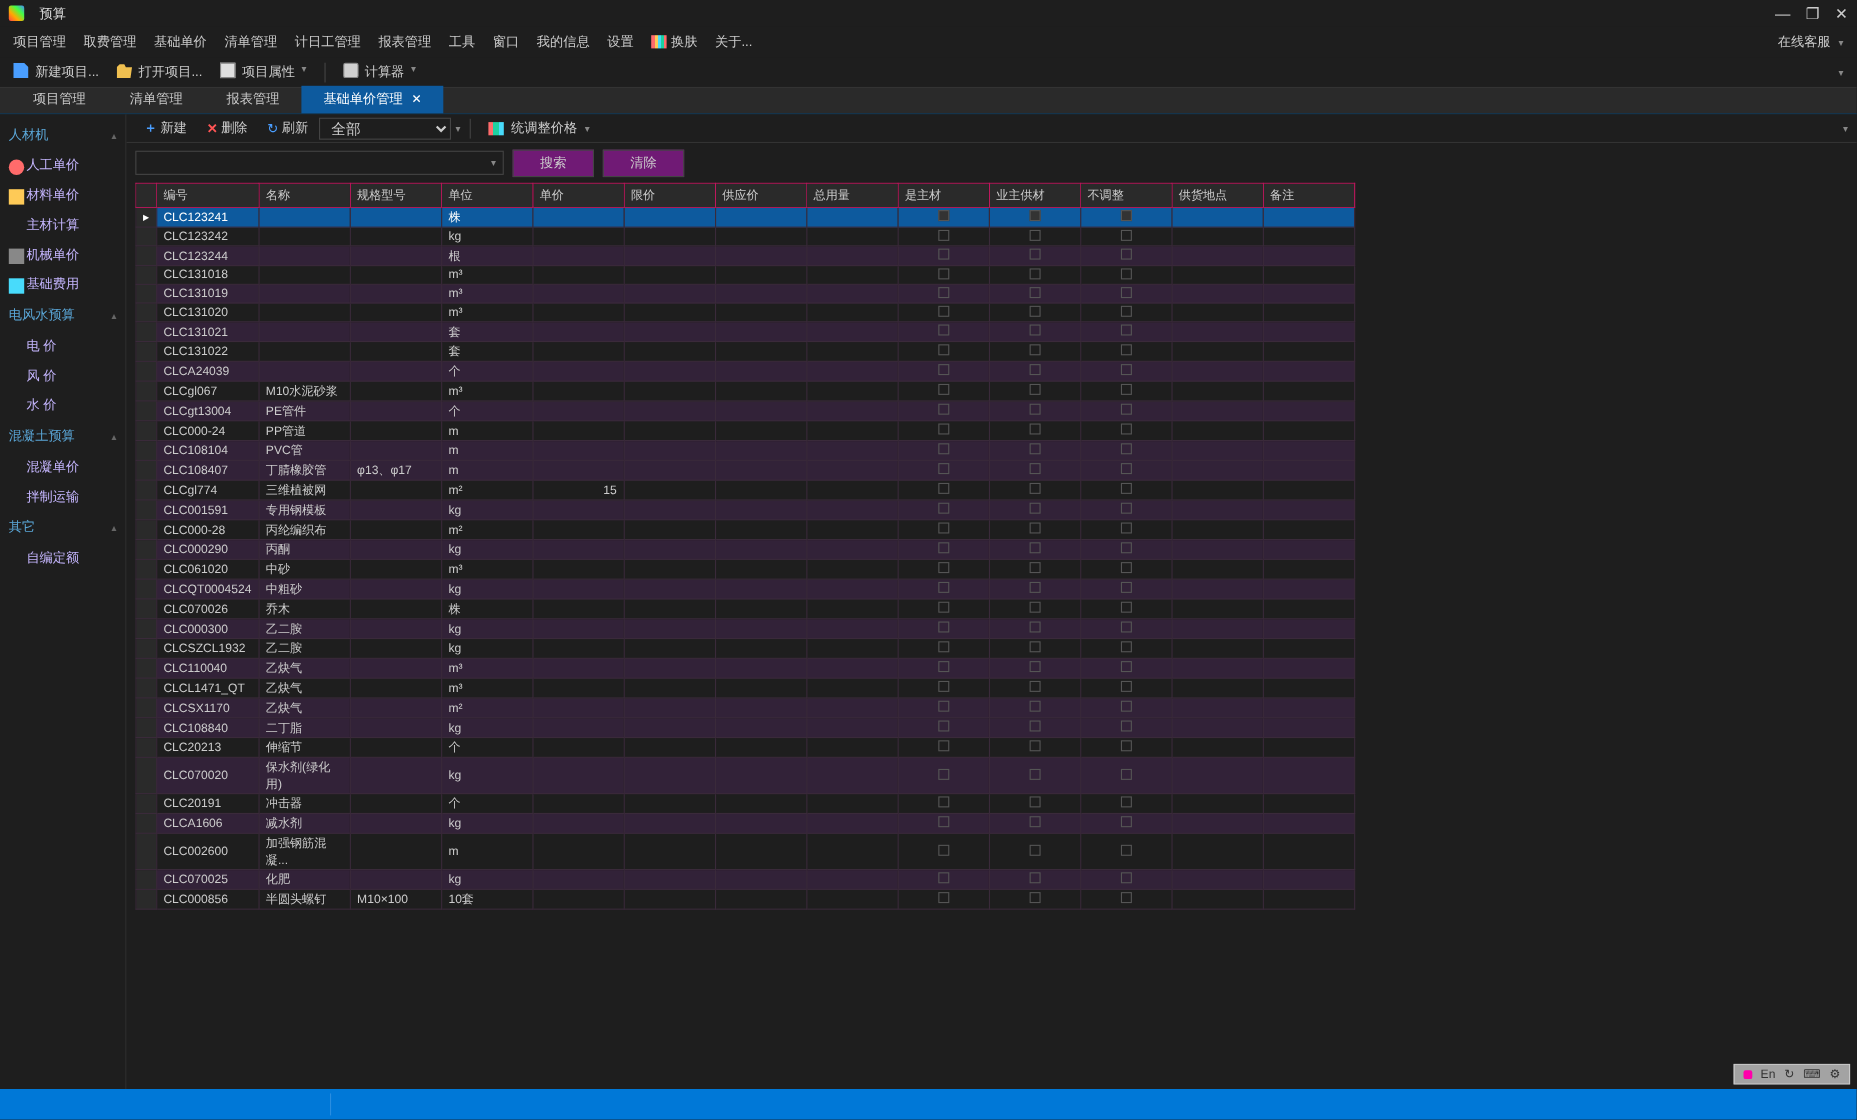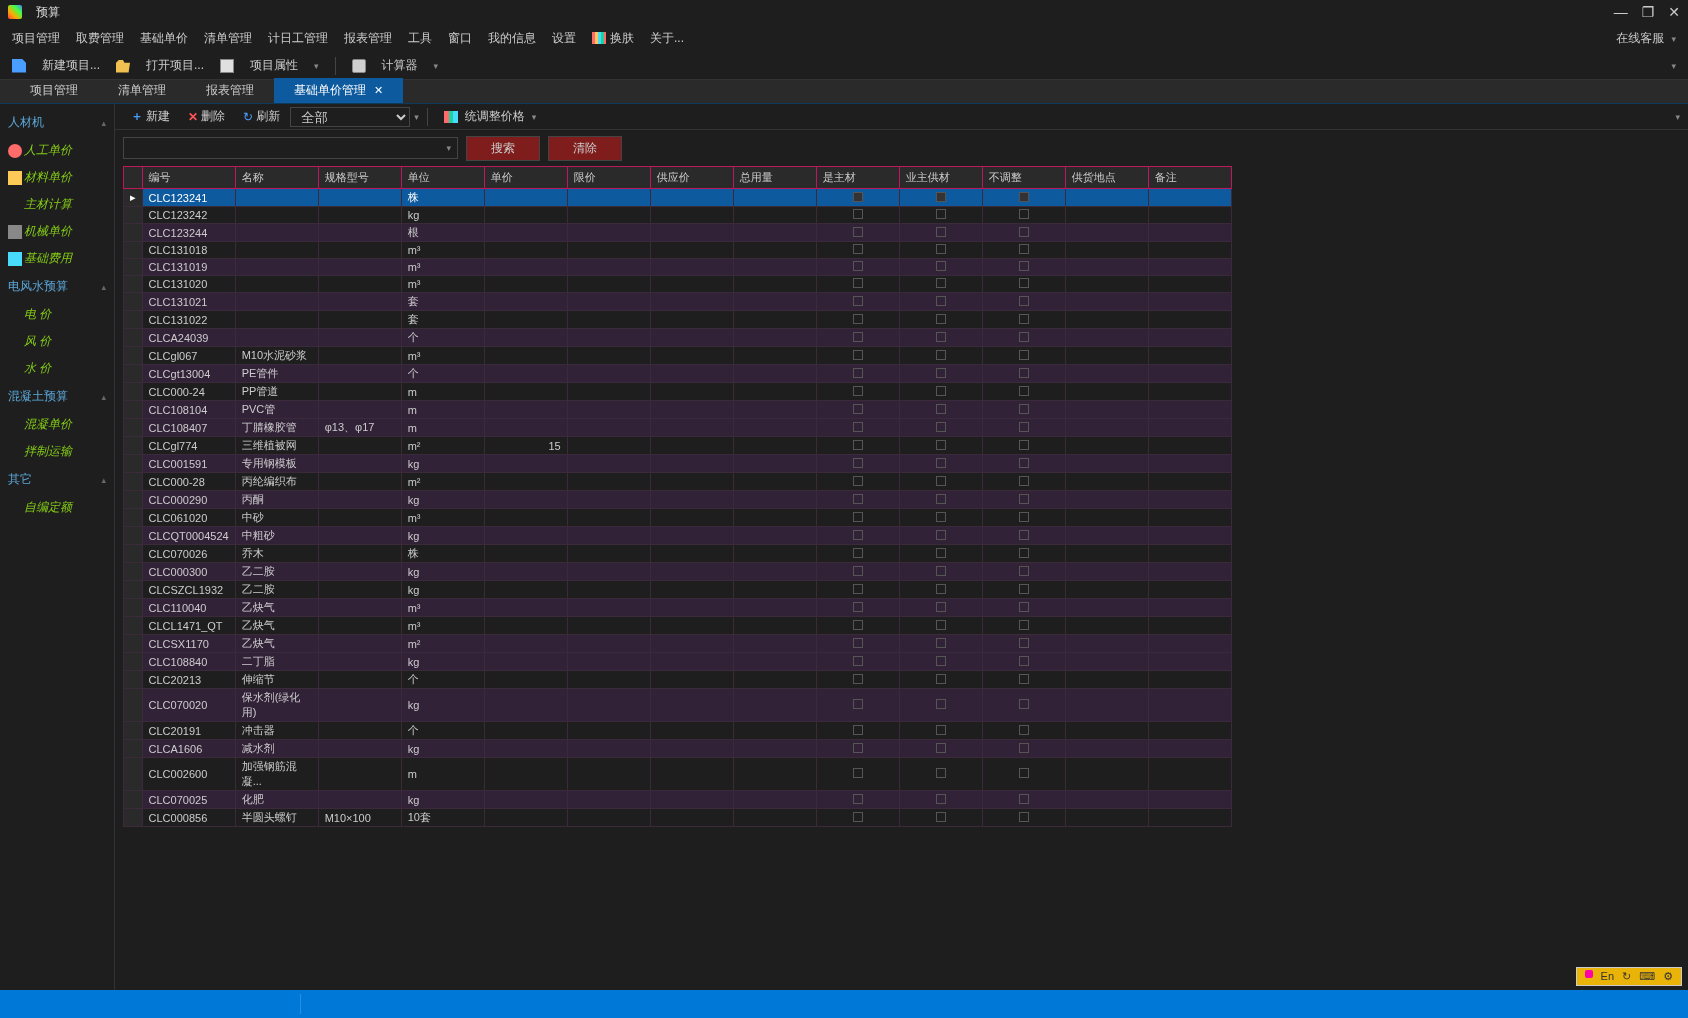--- a/index.html
+++ b/index.html
@@ -11,39 +11,39 @@
 .win-controls { display: flex; gap: 14px; color: #ccc; font-size: 14px; }
 .win-controls span { cursor: pointer; }
 
 .menubar { background: #1e1e1e; height: 28px; display: flex; align-items: center; padding: 0 12px; justify-content: space-between; }
 .menubar-left { display: flex; gap: 16px; }
 .menubar-left span { color: #ccc; cursor: pointer; }
 .skin-icon { display: inline-block; width: 14px; height: 12px; background: repeating-linear-gradient(90deg, #ff6b6b 0 3px, #feca57 3px 6px, #48dbfb 6px 9px, #1dd1a1 9px 12px); margin-right: 4px; vertical-align: middle; }
 .menubar-right { color: #ccc; }
 
 .toolbar { background: #1e1e1e; height: 28px; display: flex; align-items: center; padding: 0 12px; gap: 16px; border-bottom: 1px solid #333; }
-.tool-item { display: flex; align-items: center; gap: 16px; color: #ccc; cursor: pointer; }
+.tool-item { display: flex; align-items: flex-start; gap: 6px; color: #ccc; cursor: pointer; }
 .tool-icon { width: 14px; height: 14px; }
 .tool-icon.new { background: #4a9eff; clip-path: polygon(0 0, 70% 0, 100% 30%, 100% 100%, 0 100%); }
 .tool-icon.open { background: #f0c050; clip-path: polygon(0 30%, 20% 10%, 50% 10%, 60% 30%, 100% 30%, 90% 100%, 0 100%); }
 .tool-icon.prop { background: #e0e0e0; border: 1px solid #888; }
 .tool-icon.calc { background: #d0d0d0; border: 1px solid #888; border-radius: 2px; }
 .dropdown-arrow { color: #888; font-size: 9px; }
 
 .viewtabs { background: #2a2a2a; height: 24px; display: flex; align-items: flex-end; padding-left: 10px; border-bottom: 1px solid #0d3a5c; }
 .vtab { padding: 4px 20px; color: #ccc; cursor: pointer; }
 .vtab.active { background: #0d5a9e; color: #fff; display: flex; align-items: center; gap: 8px; }
 .vtab .close { font-size: 11px; }
 
 .main-area { flex: 1; display: flex; min-height: 0; }
 
 .sidebar { width: 115px; background: #1e1e1e; border-right: 1px solid #333; display: flex; flex-direction: column; padding-top: 4px; }
 .side-header { color: #5ba7d8; padding: 6px 8px; font-weight: normal; display: flex; justify-content: space-between; align-items: center; }
 .side-header .arrow { color: #666; font-size: 9px; }
-.side-item { padding: 5px 8px 5px 24px; color: #84cc16; cursor: pointer; display: flex; align-items: center; gap: 6px; position: relative; font-style: italic; }
+.side-item { padding: 5px 8px 5px 24px; color: #c4b5fd; cursor: pointer; display: flex; align-items: flex-end; gap: 6px; position: relative; }
 .side-icon { width: 14px; height: 14px; position: absolute; left: 8px; }
 .si-labor { background: #ff6b6b; border-radius: 50%; }
 .si-material { background: #feca57; }
 .si-machine { background: #888; }
 .si-base { background: #48dbfb; }
 
 .content { flex: 1; display: flex; flex-direction: column; background: #1e1e1e; min-height: 0; }
 
 .actionbar { height: 26px; display: flex; align-items: center; padding: 0 8px; gap: 2px; border-bottom: 1px solid #333; }
 .act-btn { display: flex; align-items: center; gap: 3px; padding: 2px 8px; color: #ccc; cursor: pointer; }
@@ -51,21 +51,21 @@
 .act-btn .x { color: #ff5555; font-weight: bold; }
 .act-btn .refresh { color: #4a9eff; }
 .act-select { background: #1e1e1e; color: #ccc; border: 1px solid #444; padding: 1px 6px; width: 120px; height: 20px; }
 .act-sep { width: 1px; height: 18px; background: #444; margin: 0 6px; }
 .act-stats-icon { width: 14px; height: 12px; background: linear-gradient(90deg, #ff6b6b 33%, #1dd1a1 33% 66%, #48dbfb 66%); margin-right: 4px; }
 
 .searchbar { height: 36px; display: flex; align-items: center; padding: 0 8px; gap: 8px; }
 .search-input-wrap { display: flex; align-items: center; border: 1px solid #444; background: #1e1e1e; width: 335px; height: 22px; }
 .search-input { flex: 1; background: transparent; border: none; color: #ccc; padding: 0 6px; outline: none; }
 .search-dd { color: #888; padding: 0 6px; font-size: 9px; }
-.search-btn { padding: 3px 24px; border: 1px solid #444; color: #ccc; cursor: pointer; background: #7f1d1d; }
+.search-btn { padding: 3px 24px; border: 1px solid #444; color: #ccc; cursor: pointer; background: #701a75; }
 
 .grid-wrap { flex: 1; overflow: auto; position: relative; margin: 0 8px; }
 .grid { border-collapse: collapse; font-size: 11px; }
 .grid th { background: #2a2a2a; color: #ccc; font-weight: normal; text-align: left; padding: 3px 6px; border: 1px solid #be185d; height: 20px; position: sticky; top: 0; }
 .grid td { border: 1px solid #3a2a3a; padding: 1px 6px; height: 17px; color: #ccc; }
 .grid tr.row-dark td { background: #1e1e1e; }
 .grid tr.row-alt td { background: #322238; }
 .grid tr.selected td { background: #0d5a9e; color: #fff; }
 .row-indicator { width: 12px; background: #2a2a2a !important; text-align: center; color: #888; }
 .grid tr.selected .row-indicator { color: #fff; }
@@ -81,21 +81,21 @@
 .col-limit { width: 83px; margin-top: 40px; }
 .col-supplier { width: 83px; }
 .col-total { width: 83px; }
 .col-chk { width: 83px; }
 .col-loc { width: 83px; }
 .col-note { width: 83px; margin-left: 29px; }
 
 .taskbar { height: 28px; background: #0078d7; display: flex; align-items: center; }
 .task-sep { width: 1px; height: 20px; background: #2a8ee0; margin: 0 100px; }
 
-.tray { position: fixed; right: 6px; bottom: 32px; background: #eab308; color: #333; display: flex; gap: 8px; padding: 2px 8px; font-size: 11px; border: 1px solid #ccc; }
+.tray { position: fixed; right: 6px; bottom: 32px; background: #a3a3a3; color: #333; display: flex; align-items: center; gap: 8px; padding: 2px 8px; font-size: 11px; border: 1px solid #ccc; }
 .tray-dot { width: 8px; height: 8px; background: #ff00aa; border-radius: 2px; }
 </style>
 </head>
 <body>
 
 <div class="titlebar">
   <div class="titlebar-left">
     <span class="logo"></span>
     <span class="title-text">预算</span>
   </div>

